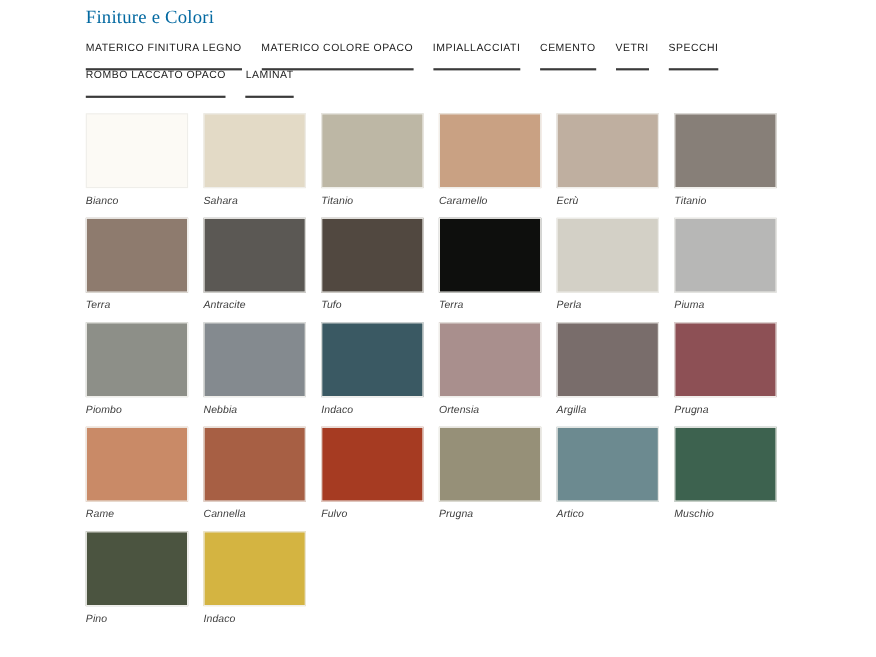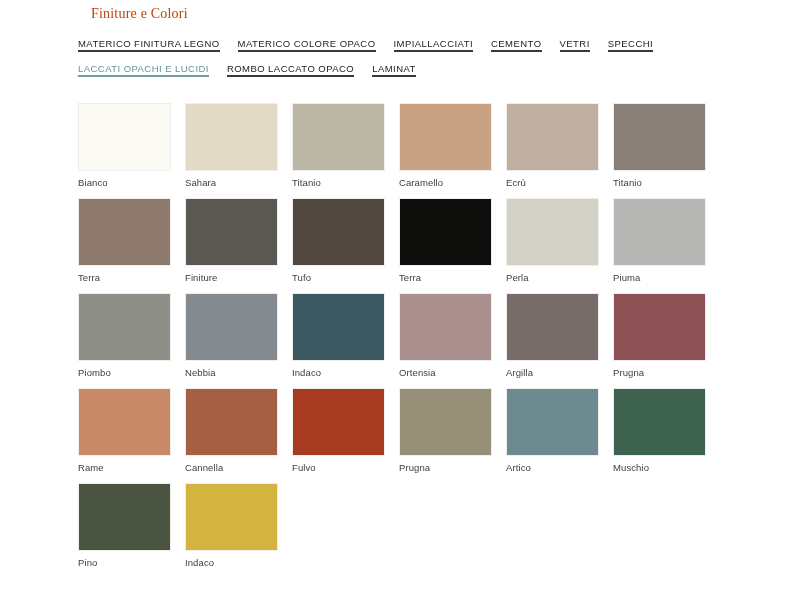--- a/index.html
+++ b/index.html
@@ -18,46 +18,45 @@
     height: 597px;
     background: #ffffff;
   }
 
   
   .page-title {
     position: absolute;
     left: 78px;
     top: 6px;
     font-family: "Liberation Serif", serif;
-    font-size: 14px;
-    color: #c2410c;
+    font-size: 17px;
+    color: #0369a1;
     letter-spacing: 0.2px;
     white-space: nowrap;
-    margin-left: 13px;
   }
 
   
   .tab-bar {
     position: absolute;
     left: 78px;
     display: flex;
     flex-wrap: nowrap;
     align-items: flex-start;
     gap: 0;
   }
   .tab-bar.row1 { top: 38px; }
   .tab-bar.row2 { top: 63px; }
 
   .tab {
     font-size: 9.5px;
     letter-spacing: 0.45px;
     line-height: 12px;
     text-transform: uppercase;
     color: #1b1b1b;
-    padding: 0 0 0 0;
+    padding: 0 0 12px 0;
     margin-right: 18px;
     border-bottom: 2px solid #3a3a3a;
     cursor: pointer;
     white-space: nowrap;
     font-family: "Liberation Sans", sans-serif;
   }
   .tab.active {
     color: #5f9597;
     border-bottom: 2px solid #6fa0a1;
   }
@@ -69,20 +68,21 @@
     top: 103px;
     width: 660px;
     display: grid;
     grid-template-columns: repeat(6, 93px);
     column-gap: 14px;
     row-gap: 0;
   }
   .swatch-cell {
     width: 93px;
     margin-bottom: 9px;
+    font-style: italic;
   }
   .swatch-chip {
     width: 93px;
     height: 68px;
     border: 1px solid #efeeea;
     display: block;
   }
   .swatch-label {
     font-size: 9.5px;
     color: #3d3d3d;
@@ -102,21 +102,20 @@
 
   <div class="tab-bar row1">
       <div class="tab">MATERICO FINITURA LEGNO</div>
       <div class="tab">MATERICO COLORE OPACO</div>
       <div class="tab">IMPIALLACCIATI</div>
       <div class="tab">CEMENTO</div>
       <div class="tab">VETRI</div>
       <div class="tab">SPECCHI</div>
     </div>
   <div class="tab-bar row2">
-      <div class="tab active">LACCATI OPACHI E LUCIDI</div>
       <div class="tab">ROMBO LACCATO OPACO</div>
       <div class="tab">LAMINAT</div>
     </div>
 
   <div class="swatch-grid">
       <div class="swatch-cell">
         <div class="swatch-chip" style="background: rgb(252, 250, 245);"></div>
         <div class="swatch-label">Bianco</div>
       </div>
       <div class="swatch-cell">
@@ -138,21 +137,21 @@
       <div class="swatch-cell">
         <div class="swatch-chip" style="background: rgb(135, 127, 120);"></div>
         <div class="swatch-label">Titanio</div>
       </div>
       <div class="swatch-cell">
         <div class="swatch-chip" style="background: rgb(142, 123, 110);"></div>
         <div class="swatch-label">Terra</div>
       </div>
       <div class="swatch-cell">
         <div class="swatch-chip" style="background: rgb(91, 88, 84);"></div>
-        <div class="swatch-label">Finiture</div>
+        <div class="swatch-label">Antracite</div>
       </div>
       <div class="swatch-cell">
         <div class="swatch-chip" style="background: rgb(81, 72, 64);"></div>
         <div class="swatch-label">Tufo</div>
       </div>
       <div class="swatch-cell">
         <div class="swatch-chip" style="background: rgb(14, 15, 13);"></div>
         <div class="swatch-label">Terra</div>
       </div>
       <div class="swatch-cell">

